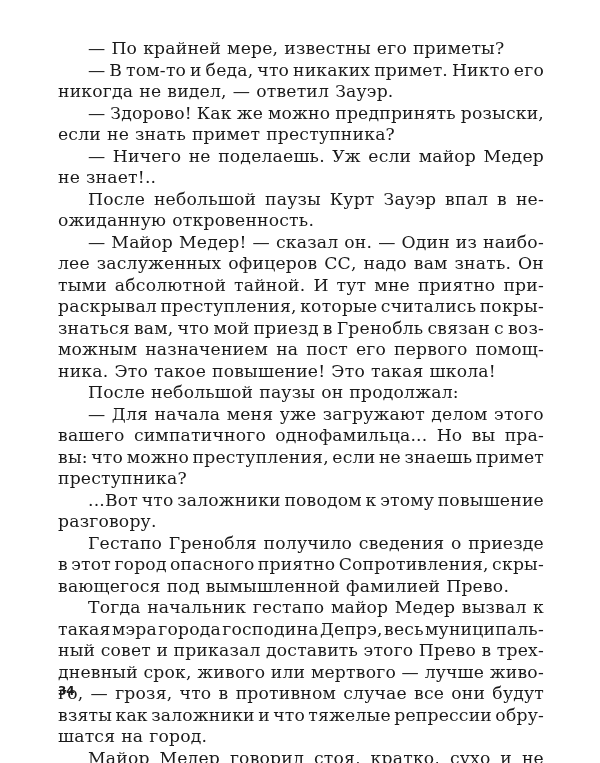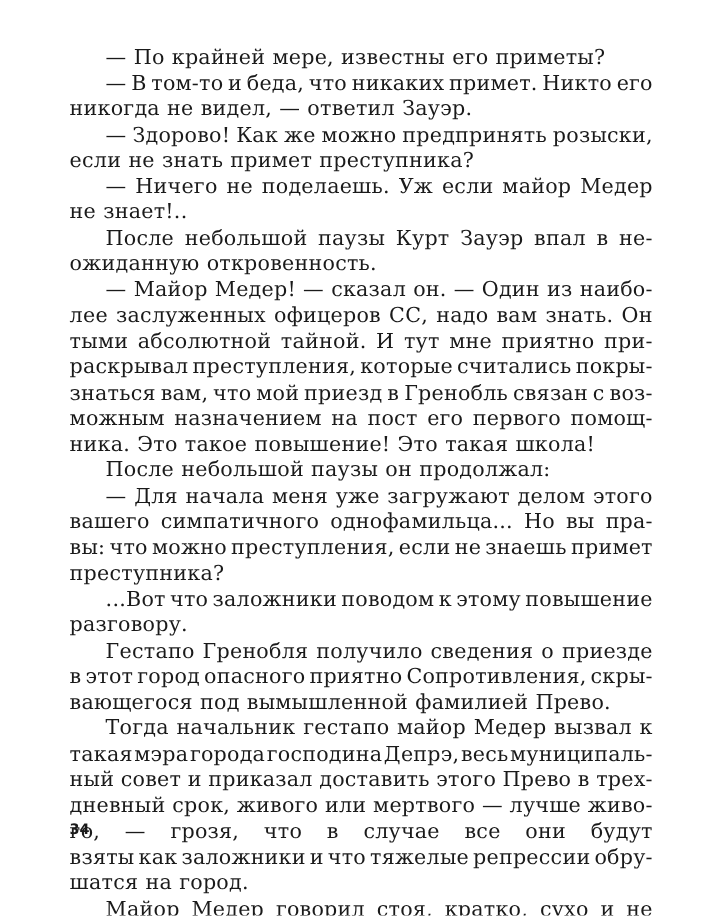--- a/index.html
+++ b/index.html
@@ -295,20 +295,21 @@
       <span class="w">—</span>
       <span class="w">лучше</span>
       <span class="w">живо-</span>
     </div>
     <div class="line">
       <span class="w">го,</span>
       <span class="w">—</span>
       <span class="w">грозя,</span>
       <span class="w">что</span>
       <span class="w">в</span>
+      <span class="w">противном</span>
       <span class="w">случае</span>
       <span class="w">все</span>
       <span class="w">они</span>
       <span class="w">будут</span>
     </div>
     <div class="line">
       <span class="w">взяты</span>
       <span class="w">как</span>
       <span class="w">заложники</span>
       <span class="w">и</span>

